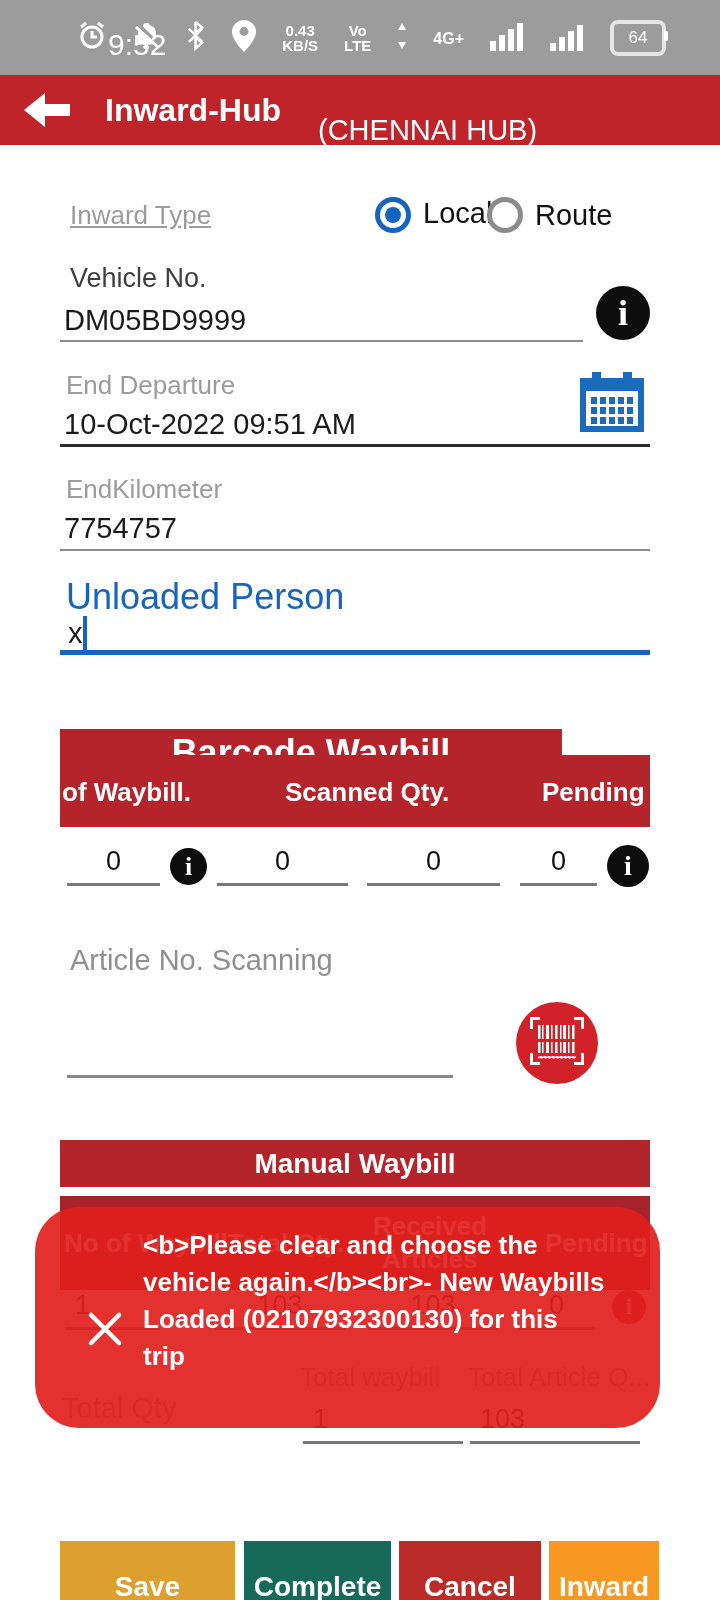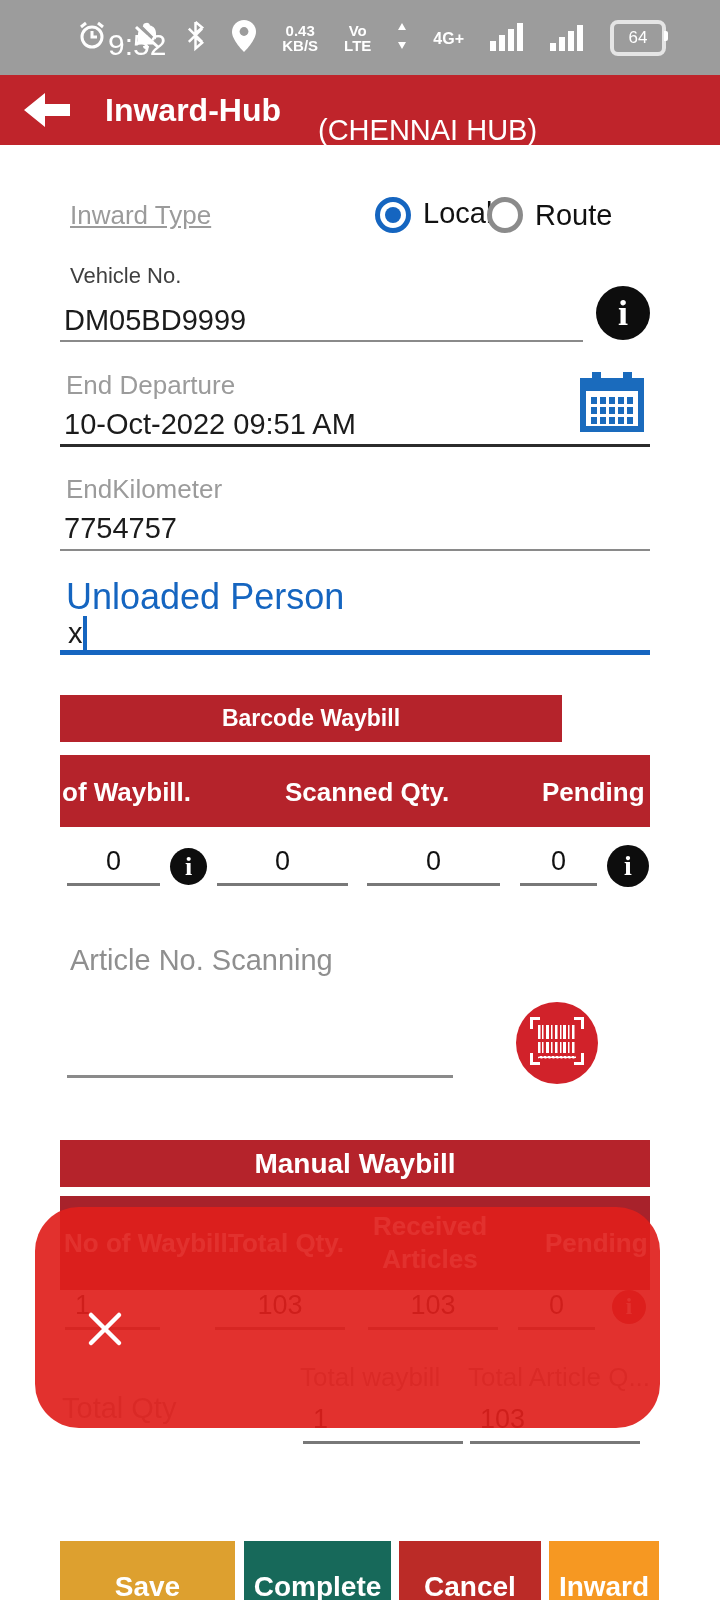--- a/index.html
+++ b/index.html
@@ -13,21 +13,21 @@
   .sb-txt{color:#fff;font-weight:bold;font-size:15px;line-height:15px;text-align:center;}
   .batt{width:48px;height:28px;border:4px solid #e5e5e5;border-radius:8px;color:#fff;
         font-size:17px;display:flex;align-items:center;justify-content:center;position:relative;}
   .batt:after{content:"";position:absolute;right:-6px;top:7px;width:4px;height:10px;background:#fff;border-radius:0 2px 2px 0;}
   
   #appbar{left:0;top:75px;width:720px;height:70px;background:#bf242b;}
   .ab-title{left:105px;top:92px;color:#fff;font-size:32px;font-weight:bold;}
   .ab-sub{left:318px;top:94px;color:#fff;font-size:29px;margin-top:20px;}
   
   .lbl{color:#9b9b9b;font-size:26px;}
-  .lbl-dark{color:#3f3f3f;font-size:22px;}
+  .lbl-dark{color:#3f3f3f;font-size:27px;}
   .lbl-blue{color:#1565c0;font-size:36px;}
   .val{color:#1b1b1b;font-size:29px;}
   .uline{height:0;border-bottom:2px solid #8a8a8a;}
   
   .radio{width:36px;height:36px;border-radius:50%;box-sizing:border-box;}
   .radio.sel{border:5px solid #1565c0;display:flex;align-items:center;justify-content:center;}
   .radio.sel i{width:16px;height:16px;border-radius:50%;background:#1565c0;}
   .radio.un{border:5px solid #8b8b8b;}
   .radio-lab{color:#111;font-size:29px;}
   
@@ -182,21 +182,21 @@
 <div class="abs" style="left:60px;top:444px;width:590px;border-bottom:3px solid #2b2b2b;"></div>
 
 <div class="abs lbl" style="left:66px;top:474px;">EndKilometer</div>
 <div class="abs val" style="left:64px;top:512px;">7754757</div>
 <div class="abs uline" style="left:60px;top:549px;width:590px;"></div>
 
 <div class="abs lbl-blue" style="left:66px;top:576px;">Unloaded Person</div>
 <div class="abs val" style="left:68px;top:616px;"><span>x</span><span class="cursor"></span></div>
 <div class="abs" style="left:60px;top:650px;width:590px;border-bottom:5px solid #1565c0;"></div>
 
-<div class="abs redbar" style="left:60px;top:695px;width:502px;height:47px;display:flex;align-items:center;justify-content:center;font-size:23px;">Barcode Waybill</div>
+<div class="abs redbar" style="left:60px;top:729px;width:502px;height:47px;display:flex;align-items:center;justify-content:center;font-size:36px;">Barcode Waybill</div>
 <div class="abs redbar" style="left:60px;top:755px;width:590px;height:72px;">
   <span class="colhead" style="left:2px;top:22px;">of Waybill.</span>
   <span class="colhead" style="left:225px;top:22px;">Scanned Qty.</span>
   <span class="colhead" style="left:482px;top:22px;">Pending Qty.</span>
 </div>
 <div class="abs cell" style="left:67px;top:844px;width:93px;">0</div>
 <div class="abs info" style="left:170px;top:848px;width:37px;height:37px;font-size:26px;">
     <span>i</span>
   </div>
 <div class="abs cell" style="left:217px;top:844px;width:131px;">0</div>
@@ -263,18 +263,24 @@
 <div class="abs" id="toast">
   <div class="abs" style="left:52px;top:104px;">
     <span>
       <svg width="36" height="36" viewBox="0 0 36 36">
           <g stroke="#fff" stroke-width="4.5" stroke-linecap="round">
             <path d="M4 4l28 28M32 4L4 32"></path>
           </g>
         </svg>
     </span>
   </div>
+  <div class="abs" style="left:108px;top:20px;">
+    <div class="toast-line">&lt;b&gt;Please clear and choose the</div>
+    <div class="toast-line">vehicle again.&lt;/b&gt;&lt;br&gt;- New Waybills</div>
+    <div class="toast-line">Loaded (02107932300130) for this</div>
+    <div class="toast-line">trip</div>
+  </div>
 </div>
 
 <div class="bbtn" style="left:60px;width:175px;background:#dda02f;">Save</div>
 <div class="bbtn" style="left:244px;width:147px;background:#17695a;">Complete</div>
 <div class="bbtn" style="left:399px;width:142px;background:#bb2b27;">Cancel</div>
 <div class="bbtn" style="left:549px;width:110px;background:#f69822;">Inward</div>
 
 </body></html>

